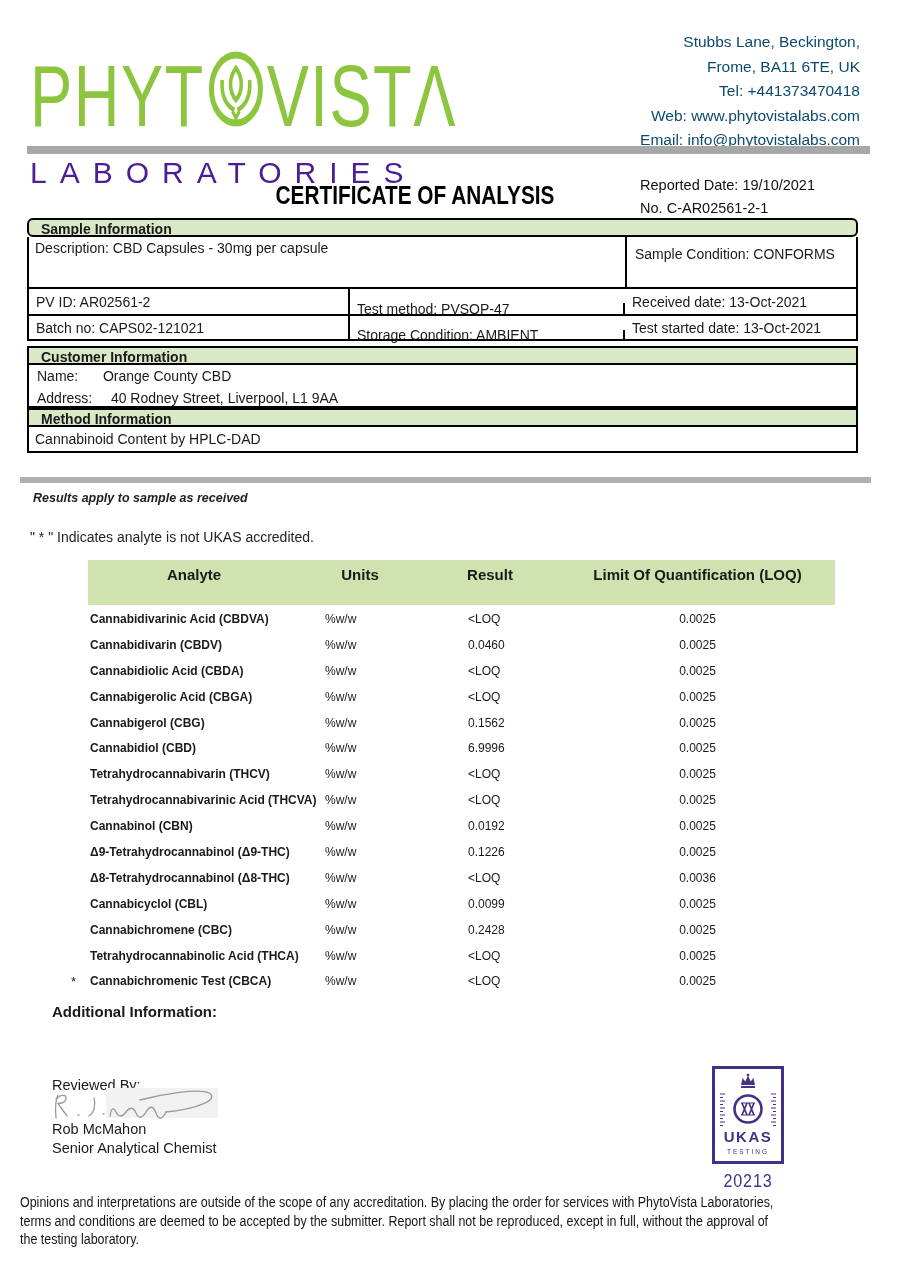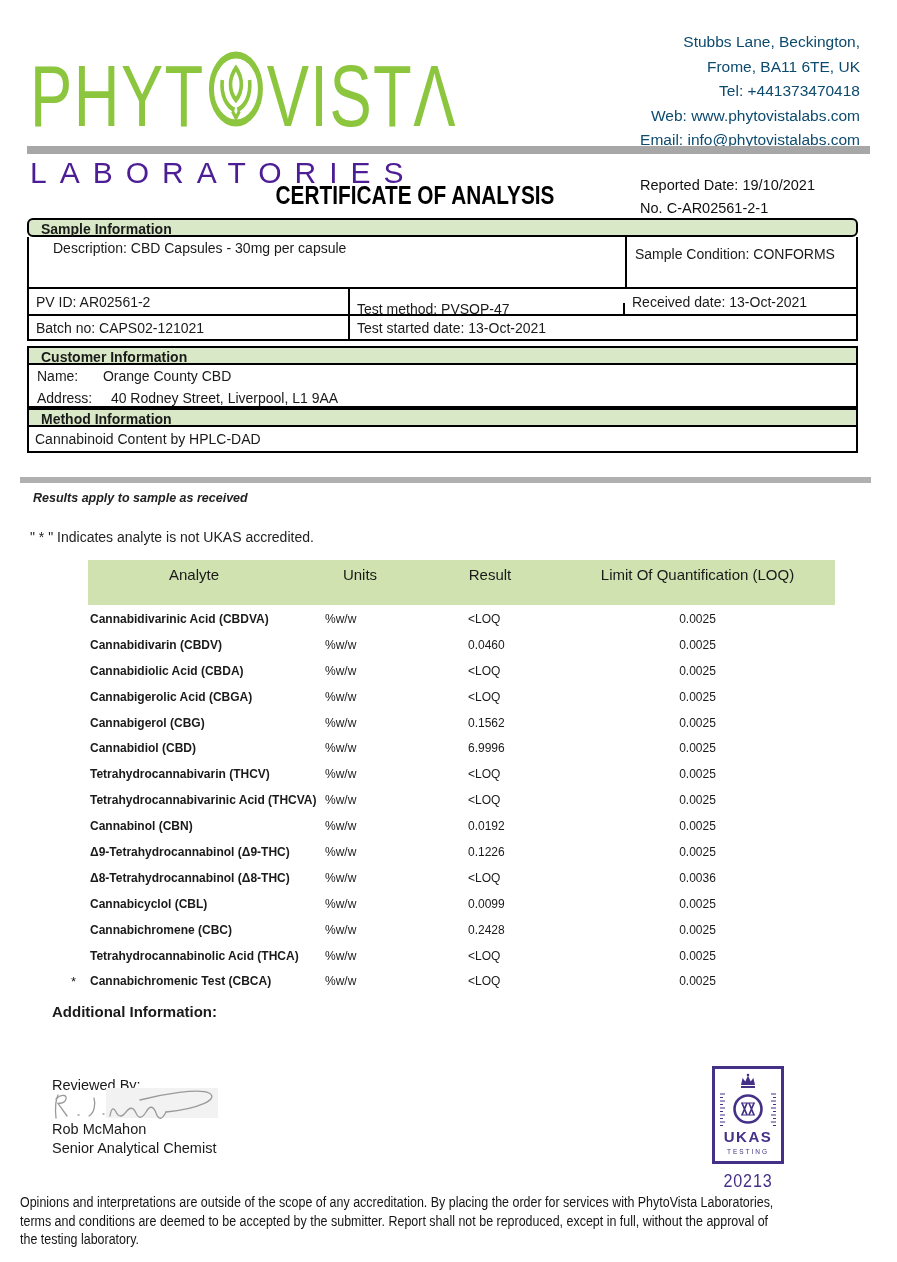--- a/index.html
+++ b/index.html
@@ -28,21 +28,21 @@
   .report-meta .no-line { margin-right:14px; }
   .doc-title { position:absolute; top:180px; left:0; width:830px; text-align:center;
                font-size:26px; font-weight:700; color:#000;
                transform:scaleX(0.80); transform-origin:415px 50%; white-space:nowrap; }
 
   
   .band { background:#d9e8c6; border:2px solid #000; font-weight:700; font-size:14px;
           padding:1px 0 0 12px; position:absolute; left:27px; width:831px; height:19px; }
   .info-table { position:absolute; left:27px; top:237px; width:831px; border:2px solid #000; border-top:none; font-size:14px; }
   .desc-row { display:flex; height:52px; border-bottom:2px solid #000; }
-  .desc-cell { flex:0 0 598px; border-right:2px solid #000; padding:3px 24px; }
+  .desc-cell { flex:0 0 598px; border-right:2px solid #000; padding:3px 6px; }
   .cond-cell { flex:1; padding:9px 6px 0 8px; }
   .ir { display:flex; height:25px; }
   .ir + .ir { border-top:2px solid #000; }
   .ir > div { display:flex; align-items:center; padding-left:7px; }
   .ic1 { flex:0 0 321px; border-right:2px solid #000; }
   .ic2 { flex:0 0 275px; border-right:2px solid #000;margin-top:14px; }
   .ic3 { flex:1; }
 
   .cust-box { position:absolute; left:27px; top:365px; width:831px; height:43px;
               border:2px solid #000; border-top:none; font-size:14px; padding:3px 0 0 8px; }
@@ -53,21 +53,21 @@
   .method-box { position:absolute; left:27px; top:427px; width:831px; height:26px;
                 border:2px solid #000; border-top:none; font-size:14px; display:flex; align-items:center; padding-left:6px; }
 
   .grey-divider { position:absolute; left:20px; top:477px; width:851px; height:6px; background:#b0b0b0; }
 
   .results-note { position:absolute; left:33px; top:491px; font-size:12.5px; font-style:italic; font-weight:700; color:#222; }
   .accred-note { position:absolute; left:30px; top:529px; font-size:14px; color:#222; }
 
   
   .rt-head { position:absolute; left:88px; top:560px; width:747px; height:45px;
-             background:#cfe2af; display:flex; font-weight:400; font-size:15px; }
+             background:#cfe2af; display:flex; font-weight:700; font-size:15px; }
   .rt-head > div { text-align:center; padding-top:6px; }
   .col-a { width:212px; } .col-u { width:120px; } .col-r { width:140px; } .col-q { width:275px; }
   .rt-body { position:absolute; left:88px; top:606px; width:747px; font-size:12px; }
   .t-row { display:flex; height:25.9px; align-items:center; }
   .t-row .c { white-space:nowrap; overflow:visible; }
   .t-row .a { width:212px; font-weight:700; position:relative; padding-left:2px; }
   .t-row .a .flag { position:absolute; left:-17px; top:0; font-weight:400; font-size:13px; }
   .t-row .u { width:120px; padding-left:25px; }
   .t-row .r { width:140px; padding-left:48px; }
   .t-row .q { width:275px; text-align:center; }
@@ -135,20 +135,21 @@
       <div class="desc-cell">Description: CBD Capsules - 30mg per capsule</div>
       <div class="cond-cell">Sample Condition: CONFORMS</div>
     </div>
     <div class="ir">
       <div class="ic1">PV ID: AR02561-2</div>
       <div class="ic2">Test method: PVSOP-47</div>
       <div class="ic3">Received date: 13-Oct-2021</div>
     </div>
     <div class="ir">
       <div class="ic1">Batch no: CAPS02-121021</div>
+      <div class="ic2">Storage Condition: AMBIENT</div>
       <div class="ic3">Test started date: 13-Oct-2021</div>
     </div>
   </div>
 
   <div class="band" style="top:346px;">Customer Information</div>
   <div class="cust-box">
     <div class="cust-line">
       <span class="cust-label">Name:</span>
       <span>Orange County CBD</span>
     </div>

